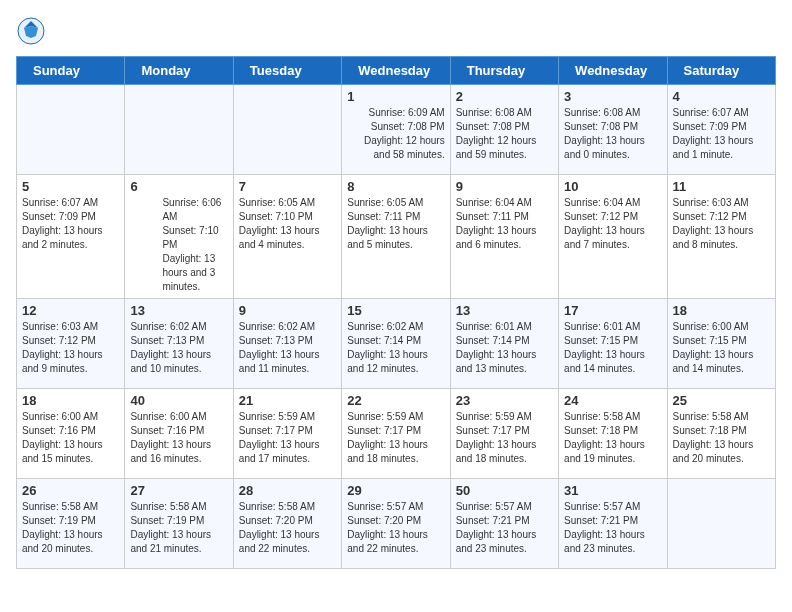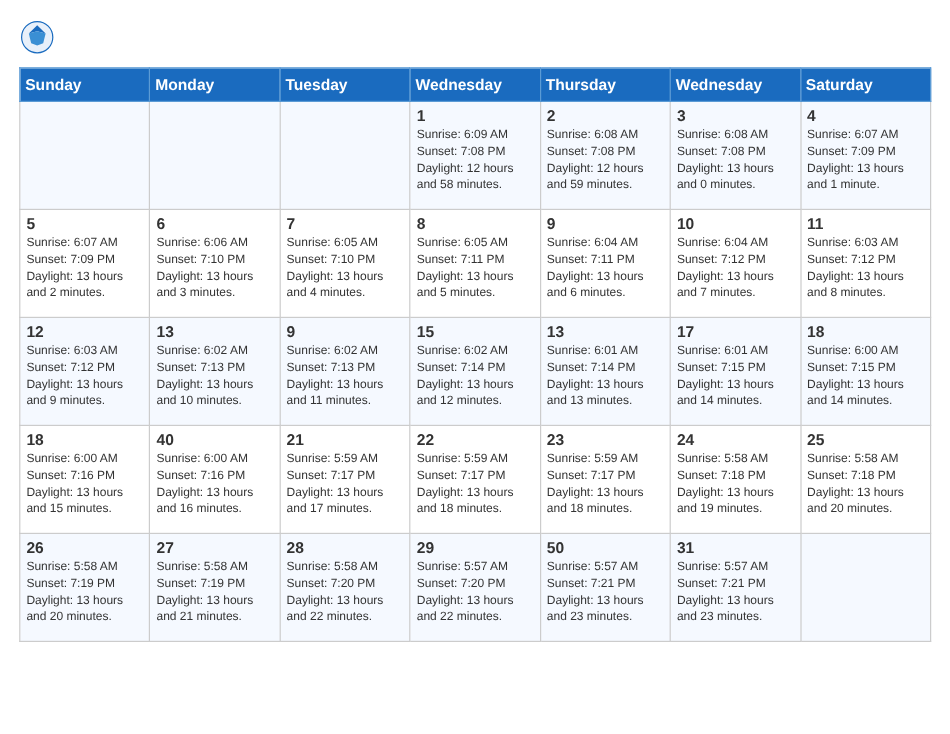--- a/index.html
+++ b/index.html
@@ -55,21 +55,21 @@
     table {
       width: 100%;
       border-collapse: collapse;
       table-layout: fixed;
     }
     thead tr th {
       background: #1a6bbf;
       color: #fff;
       font-size: 13px;
       font-weight: bold;
-      padding: 6px 4px;
+      padding: 6px 16px;
       text-align: left;
       border: 1px solid #5b9bd5;
     }
     tbody tr td {
       vertical-align: top;
       border: 1px solid #ccc;
       padding: 4px 5px;
       font-size: 10.5px;
       color: #333;
       height: 90px;
@@ -125,21 +125,21 @@
         <th>Saturday</th>
       </tr>
   </thead>
   <tbody>
   <tr>
         <td></td>
         <td></td>
         <td></td>
         <td>
           <span class="day-number">1</span>
-          <div class="day-info" style="white-space: pre-line;">Sunrise: 6:09 AM
+          <div class="day-info" style="white-space: pre-line; text-align: right;">Sunrise: 6:09 AM
 Sunset: 7:08 PM
 Daylight: 12 hours and 58 minutes.</div>
         </td>
         <td>
           <span class="day-number">2</span>
           <div class="day-info" style="white-space: pre-line;">Sunrise: 6:08 AM
 Sunset: 7:08 PM
 Daylight: 12 hours and 59 minutes.</div>
         </td>
         <td>
@@ -157,21 +157,21 @@
       </tr>
       <tr>
         <td>
           <span class="day-number">5</span>
           <div class="day-info" style="white-space: pre-line;">Sunrise: 6:07 AM
 Sunset: 7:09 PM
 Daylight: 13 hours and 2 minutes.</div>
         </td>
         <td>
           <span class="day-number">6</span>
-          <div class="day-info" style="white-space: pre-line;">Sunrise: 6:06 AM
+          <div class="day-info" style="white-space: pre-line; margin-left: 32px;">Sunrise: 6:06 AM
 Sunset: 7:10 PM
 Daylight: 13 hours and 3 minutes.</div>
         </td>
         <td>
           <span class="day-number">7</span>
           <div class="day-info" style="white-space: pre-line;">Sunrise: 6:05 AM
 Sunset: 7:10 PM
 Daylight: 13 hours and 4 minutes.</div>
         </td>
         <td>

